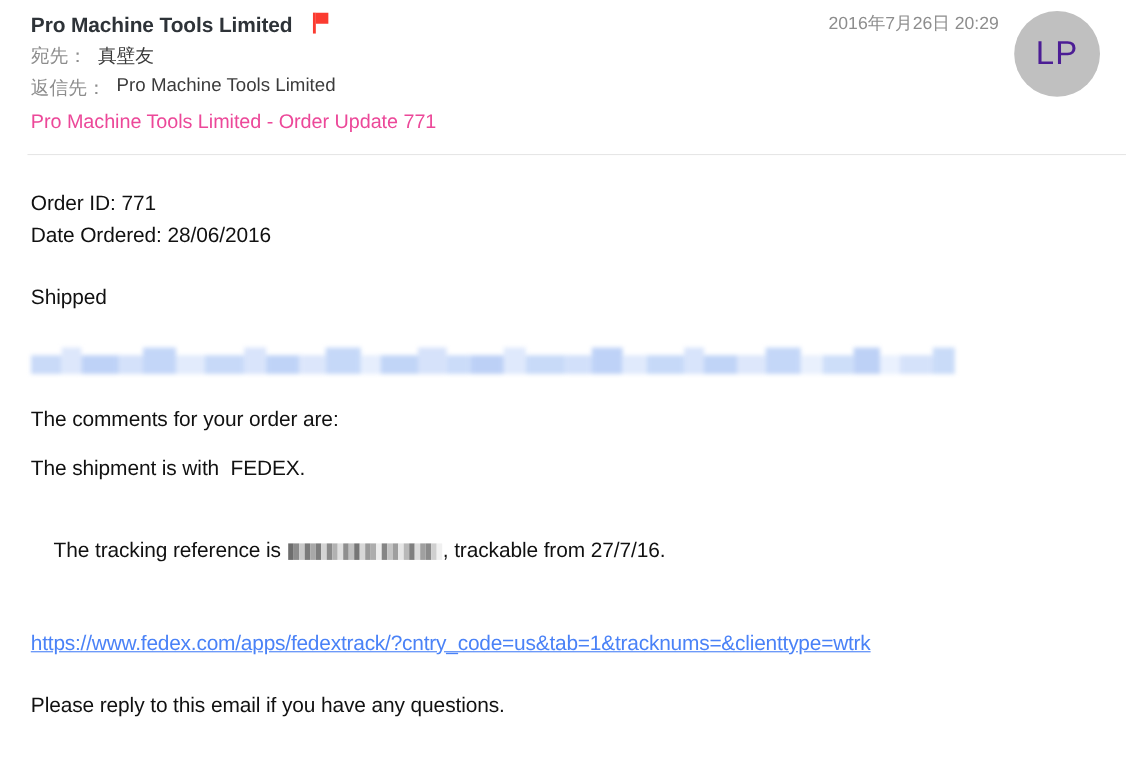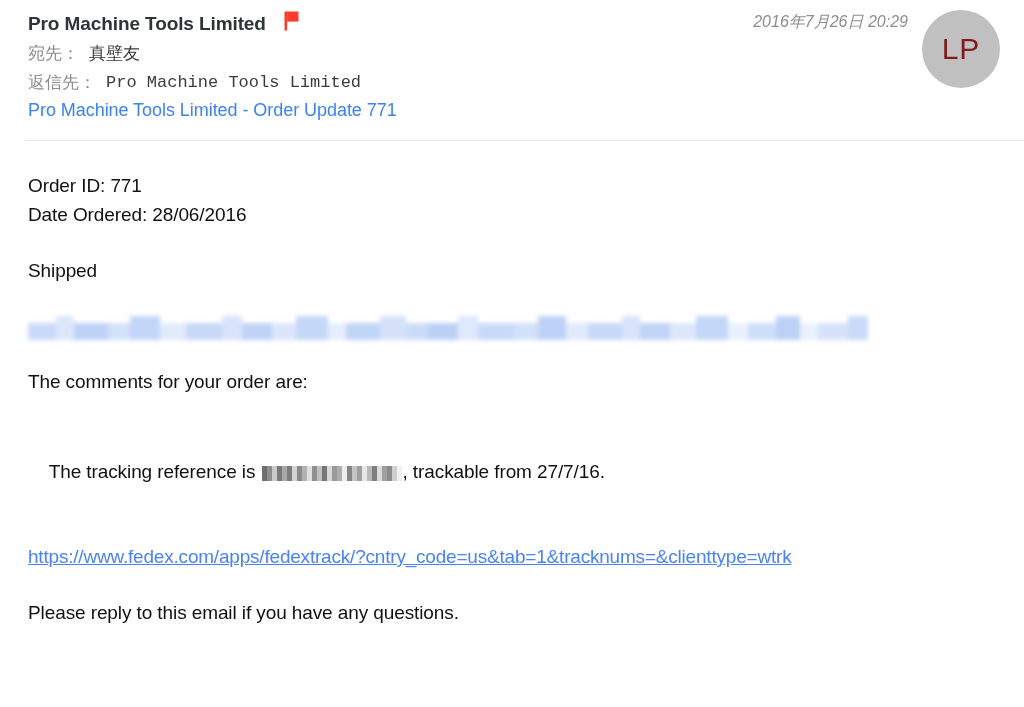--- a/index.html
+++ b/index.html
@@ -39,53 +39,51 @@
     letter-spacing: -0.1px;
   }
   .flag-icon {
     display: inline-block;
     margin-left: 17px;
     position: relative;
     top: -1px;
   }
   .meta-row {
     display: flex;
-    align-items: center;
+    align-items: flex-start;
     height: 29px;
     font-size: 17px;
-    font-family: Liberation Mono, monospace;
   }
   .meta-label {
     color: #8d8d8d;
     margin-right: 10px;
     white-space: pre;
   }
   .meta-value {
     color: #3b3b3b;
   }
   .subject-line {
     font-size: 18px;
-    color: #3b82f6;
+    color: #ec4899;
     margin-top: 3px;
     letter-spacing: -0.05px;
   }
 
   
   .header-right {
     position: absolute;
     right: 24px;
     top: 10px;
     display: flex;
     align-items: flex-start;
   }
   .header-right-text {
     text-align: right;
     padding-top: 1px;
     margin-right: 14px;
-    font-style: italic;
   }
   .date-text {
     font-size: 16px;
     color: #8d8d8d;
     white-space: nowrap;
     line-height: 22px;
   }
   .mailbox-row {
     display: flex;
     align-items: center;
@@ -102,21 +100,21 @@
     display: inline-flex;
     align-items: center;
     position: relative;
     top: 1px;
   }
   .avatar {
     width: 78px;
     height: 78px;
     border-radius: 50%;
     background: #c0c0c0;
-    color: #7f1d1d;
+    color: #4c1d95;
     display: flex;
     align-items: center;
     justify-content: center;
     font-size: 30px;
     letter-spacing: 1px;
     flex: none;
   }
 
   
   .divider {
@@ -279,20 +277,21 @@
     <div class="blk tall" style="width:22px;background:#c9dbf8"></div>
 
   </div>
 
   <div class="gap"></div>
 
   <div class="body-block">The comments for your order are:</div>
 
   <div class="gap-small"></div>
 
+  <div class="body-block">The shipment is with  FEDEX.</div>
 
   <div class="gap-small"></div>
 
   <div class="body-block">
     <span>The tracking reference is </span><span class="redacted-track" title="redacted"><span class="pblk" style="background:#6e6e6e"></span><span class="pblk" style="background:#8d8d8d"></span><span class="pblk" style="background:#c9c9c9"></span><span class="pblk" style="background:#7a7a7a"></span><span class="pblk" style="background:#a8a8a8"></span><span class="pblk" style="background:#7d7d7d"></span><span class="pblk" style="background:#d4d4d4"></span><span class="pblk" style="background:#8a8a8a"></span><span class="pblk" style="background:#b2b2b2"></span><span class="pblk" style="background:#e0e0e0"></span><span class="pblk" style="background:#8f8f8f"></span><span class="pblk" style="background:#c0c0c0"></span><span class="pblk" style="background:#767676"></span><span class="pblk" style="background:#d8d8d8"></span><span class="pblk" style="background:#9a9a9a"></span><span class="pblk" style="background:#adadad"></span><span class="pblk" style="background:#ededed"></span><span class="pblk" style="background:#858585"></span><span class="pblk" style="background:#c4c4c4"></span><span class="pblk" style="background:#9e9e9e"></span><span class="pblk" style="background:#e6e6e6"></span><span class="pblk" style="background:#b8b8b8"></span><span class="pblk" style="background:#7f7f7f"></span><span class="pblk" style="background:#dcdcdc"></span><span class="pblk" style="background:#a0a0a0"></span><span class="pblk" style="background:#8b8b8b"></span><span class="pblk" style="background:#cfcfcf"></span><span class="pblk" style="background:#f0f0f0"></span></span><span>, trackable from 27/7/16.</span>
   </div>
 
   <div class="gap"></div>
 
   <a class="fedex-link" href="#">https://www.fedex.com/apps/fedextrack/?cntry_code=us&amp;tab=1&amp;tracknums=&amp;clienttype=wtrk</a>

